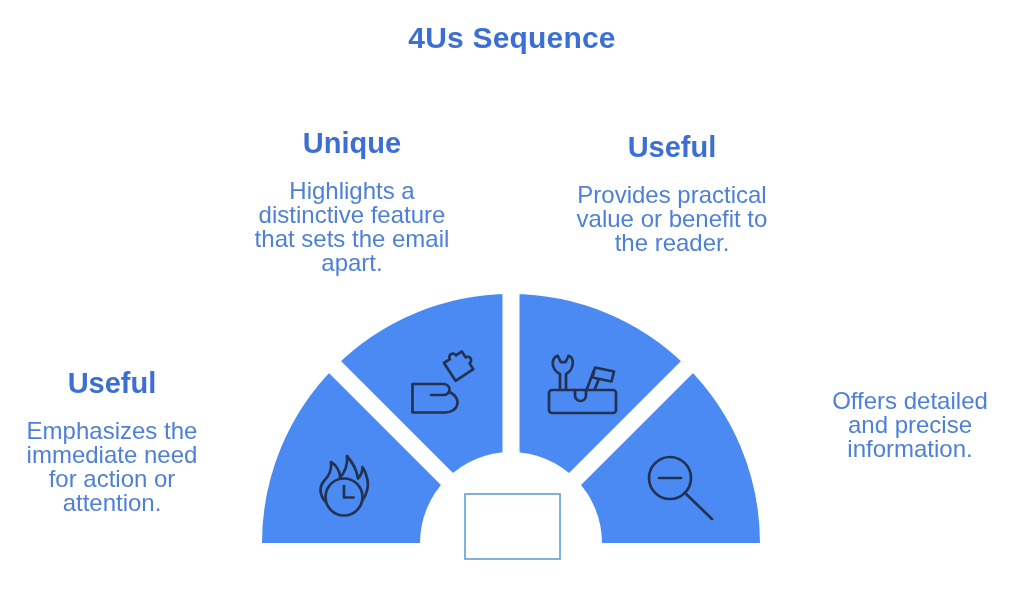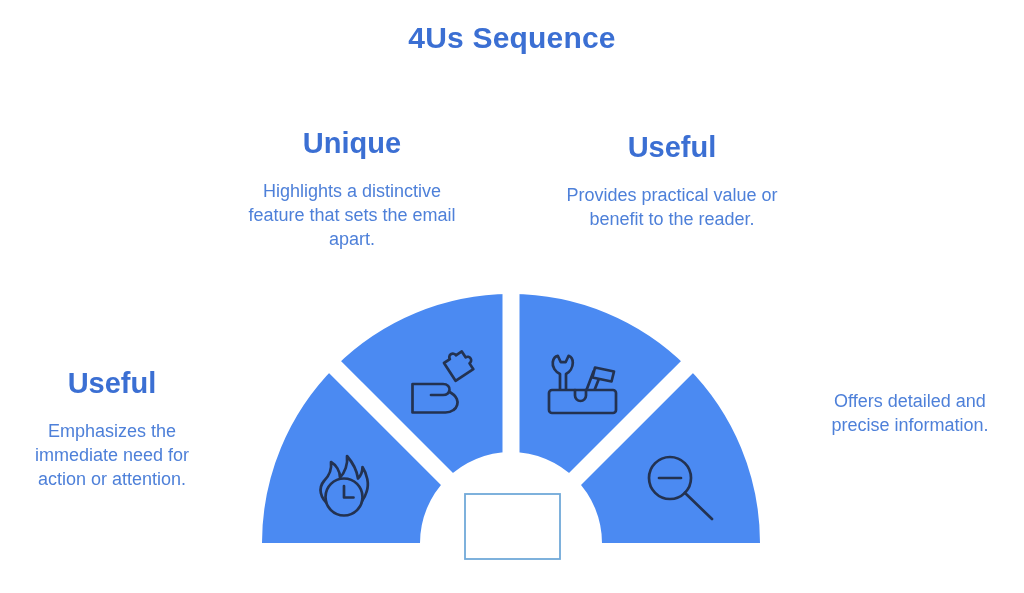--- a/index.html
+++ b/index.html
@@ -12,21 +12,21 @@
     position:absolute;top:21px;left:0;width:100%;margin:0;
     text-align:center;font-size:30px;font-weight:bold;letter-spacing:.2px;
     color:var(--heading,#3b6fd3);
   }
   .label-block{position:absolute;text-align:center;}
   .label-block h2{
     margin:0;font-size:29px;font-weight:bold;
     color:var(--heading,#3b6fd3);line-height:30px;
   }
   .label-block p{
-    margin:21px auto 0 auto;font-size:18px;line-height:24px;
+    margin:21px auto 0 auto;font-size:24px;line-height:24px;
     color:var(--body-text,#4e80d9);
   }
   .pos-unique{left:222px;top:128px;width:260px;}
   .pos-unique p{width:210px;}
   .pos-useful{left:542px;top:132px;width:260px;}
   .pos-useful p{width:220px;text-align:center;}
   .pos-urgent{left:2px;top:368px;width:220px;}
   .pos-urgent p{width:190px;}
   .pos-ultra{left:800px;top:368px;width:220px;}
   .pos-ultra p{width:200px;}

